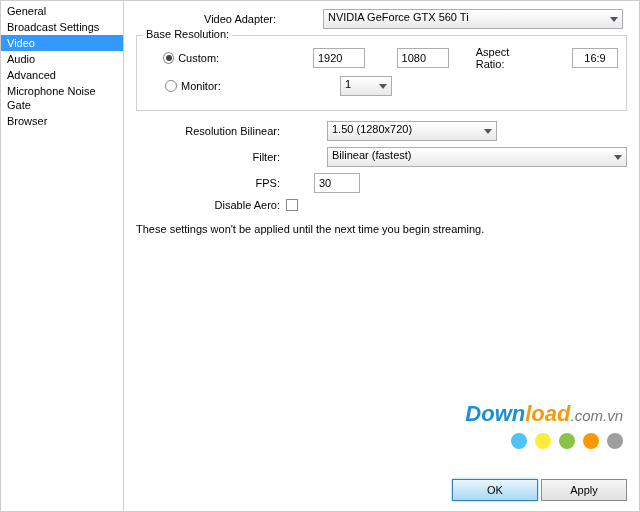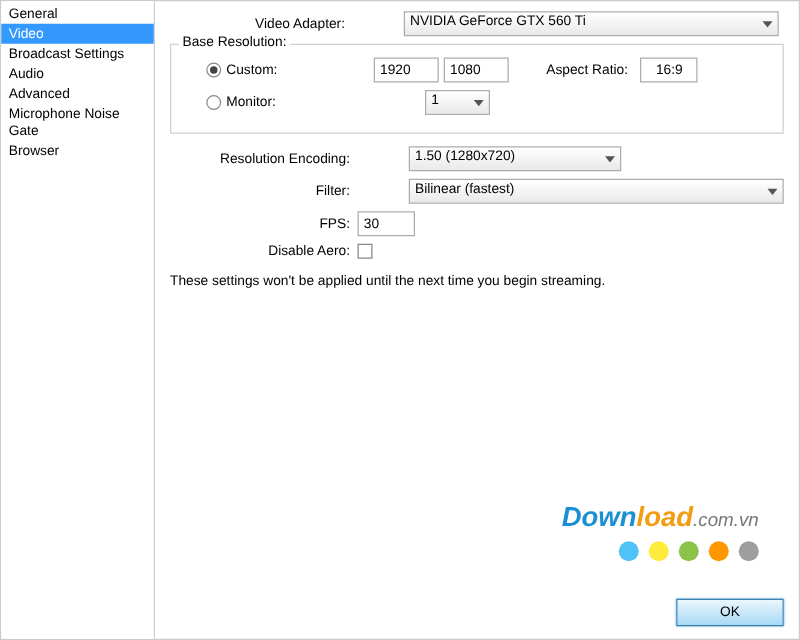--- a/index.html
+++ b/index.html
@@ -6,46 +6,46 @@
 body { font-family: "Segoe UI", Tahoma, sans-serif; font-size: 11px; background: #fff; color: #000; width: 640px; height: 512px; overflow: hidden; position: relative; }
 .container { display: flex; width: 640px; height: 512px; border: 1px solid #ccc; background: #fff; }
 .sidebar { width: 158px; border-right: 1px solid #d0d0d0; background: #fff; padding: 2px 0; }
 .sidebar-item { padding: 1px 6px; cursor: default; line-height: 14px; }
 .sidebar-item.selected { background: #3399ff; color: #fff; }
 .main { flex: 1; padding: 8px 12px 8px 12px; position: relative; }
 .row { display: flex; align-items: center; margin-bottom: 6px; }
 .label-right { text-align: right; margin-right: 6px; }
 .select { border: 1px solid #abadb3; background: linear-gradient(#fff,#e9e9e9); height: 20px; padding: 1px 18px 1px 4px; position: relative; font-size: 11px; margin-left: 41px; }
 .select::after { content: ""; position: absolute; right: 4px; top: 7px; border-left: 4px solid transparent; border-right: 4px solid transparent; border-top: 5px solid #555; }
-.input { border: 1px solid #abadb3; background: #fff; height: 20px; padding: 2px 4px; font-size: 11px; }
+.input { border: 1px solid #abadb3; background: #fff; height: 20px; padding: 2px 4px; font-size: 11px; margin-left: 28px; }
 .groupbox { border: 1px solid #d0d0d0; padding: 10px 8px 8px 8px; margin-bottom: 10px; position: relative; }
 .groupbox-title { position: absolute; top: -8px; left: 6px; background: #fff; padding: 0 3px; }
 .radio { width: 12px; height: 12px; border: 1px solid #888; border-radius: 50%; display: inline-block; margin-right: 4px; position: relative; vertical-align: middle; background: #fff; }
 .radio.checked::after { content: ""; position: absolute; width: 6px; height: 6px; background: #444; border-radius: 50%; top: 2px; left: 2px; }
 .checkbox { width: 12px; height: 12px; border: 1px solid #888; display: inline-block; background: #fff; vertical-align: middle; }
 .note { margin-top: 12px; }
-.watermark { position: absolute; right: 32px; bottom: 62px; text-align: right; }
+.watermark { position: absolute; right: 16px; bottom: 62px; text-align: right; }
 .wm-text { font-size: 22px; font-weight: bold; font-style: italic; }
 .wm-blue { color: #1b8fd6; }
 .wm-orange { color: #f39c12; }
 .wm-gray { color: #777; font-style: italic; font-size: 15px; font-weight:normal;}
 .dots { margin-top: 6px; display: flex; gap: 8px; justify-content: flex-end; }
 .dot { width: 16px; height: 16px; border-radius: 50%; }
 .footer { position: absolute; right: 12px; bottom: 10px; display: flex; gap: 3px; }
 .btn { width: 86px; height: 22px; border: 1px solid #8a8a8a; background: linear-gradient(#f6f6f6,#e1e1e1); font-size: 11px; cursor: default; display:flex; align-items:center; justify-content:center; }
 .btn.primary { border: 1px solid #3c7fb1; background: linear-gradient(#eaf6fd,#a7d9f5); box-shadow: 0 0 2px #5fb3e7; }
 </style>
 </head>
 <body>
 
 <div class="container">
   <div class="sidebar">
     <div class="sidebar-item">General</div>
+    <div class="sidebar-item">Broadcast Settings</div>
     <div class="sidebar-item selected">Video</div>
-    <div class="sidebar-item">Broadcast Settings</div>
     <div class="sidebar-item">Audio</div>
     <div class="sidebar-item">Advanced</div>
     <div class="sidebar-item">Microphone Noise Gate</div>
     <div class="sidebar-item">Browser</div>
   </div>
 
   <div class="main">
 
     <div class="row" style="margin-left: 60px;">
       <div class="label-right" style="width: 80px;">Video Adapter:</div>
@@ -70,21 +70,21 @@
       <div class="row">
         <div style="width: 20px;"></div>
         <span class="radio"></span>
         <span style="width: 58px;">Monitor:</span>
         <div style="width: 60px;"></div>
         <div class="select" style="width: 52px;">1</div>
       </div>
     </div>
 
     <div class="row" style="margin-left: 30px;">
-      <div class="label-right" style="width: 114px;">Resolution Encoding:</div>
+      <div class="label-right" style="width: 114px;">Resolution Bilinear:</div>
       <div class="select" style="width: 170px;">1.50  (1280x720)</div>
     </div>
 
     <div class="row" style="margin-left: 30px;">
       <div class="label-right" style="width: 114px;">Filter:</div>
       <div class="select" style="width: 300px;">Bilinear (fastest)</div>
     </div>
 
     <div class="row" style="margin-left: 30px;">
       <div class="label-right" style="width: 114px;">FPS:</div>
@@ -106,16 +106,17 @@
         <span class="dot" style="background:#4fc3f7"></span>
         <span class="dot" style="background:#ffeb3b"></span>
         <span class="dot" style="background:#8bc34a"></span>
         <span class="dot" style="background:#ff9800"></span>
         <span class="dot" style="background:#9e9e9e"></span>
       </div>
     </div>
 
     <div class="footer">
       <div class="btn primary">OK</div>
+      <div class="btn">Apply</div>
     </div>
 
   </div>
 </div>
 
 </body></html>

